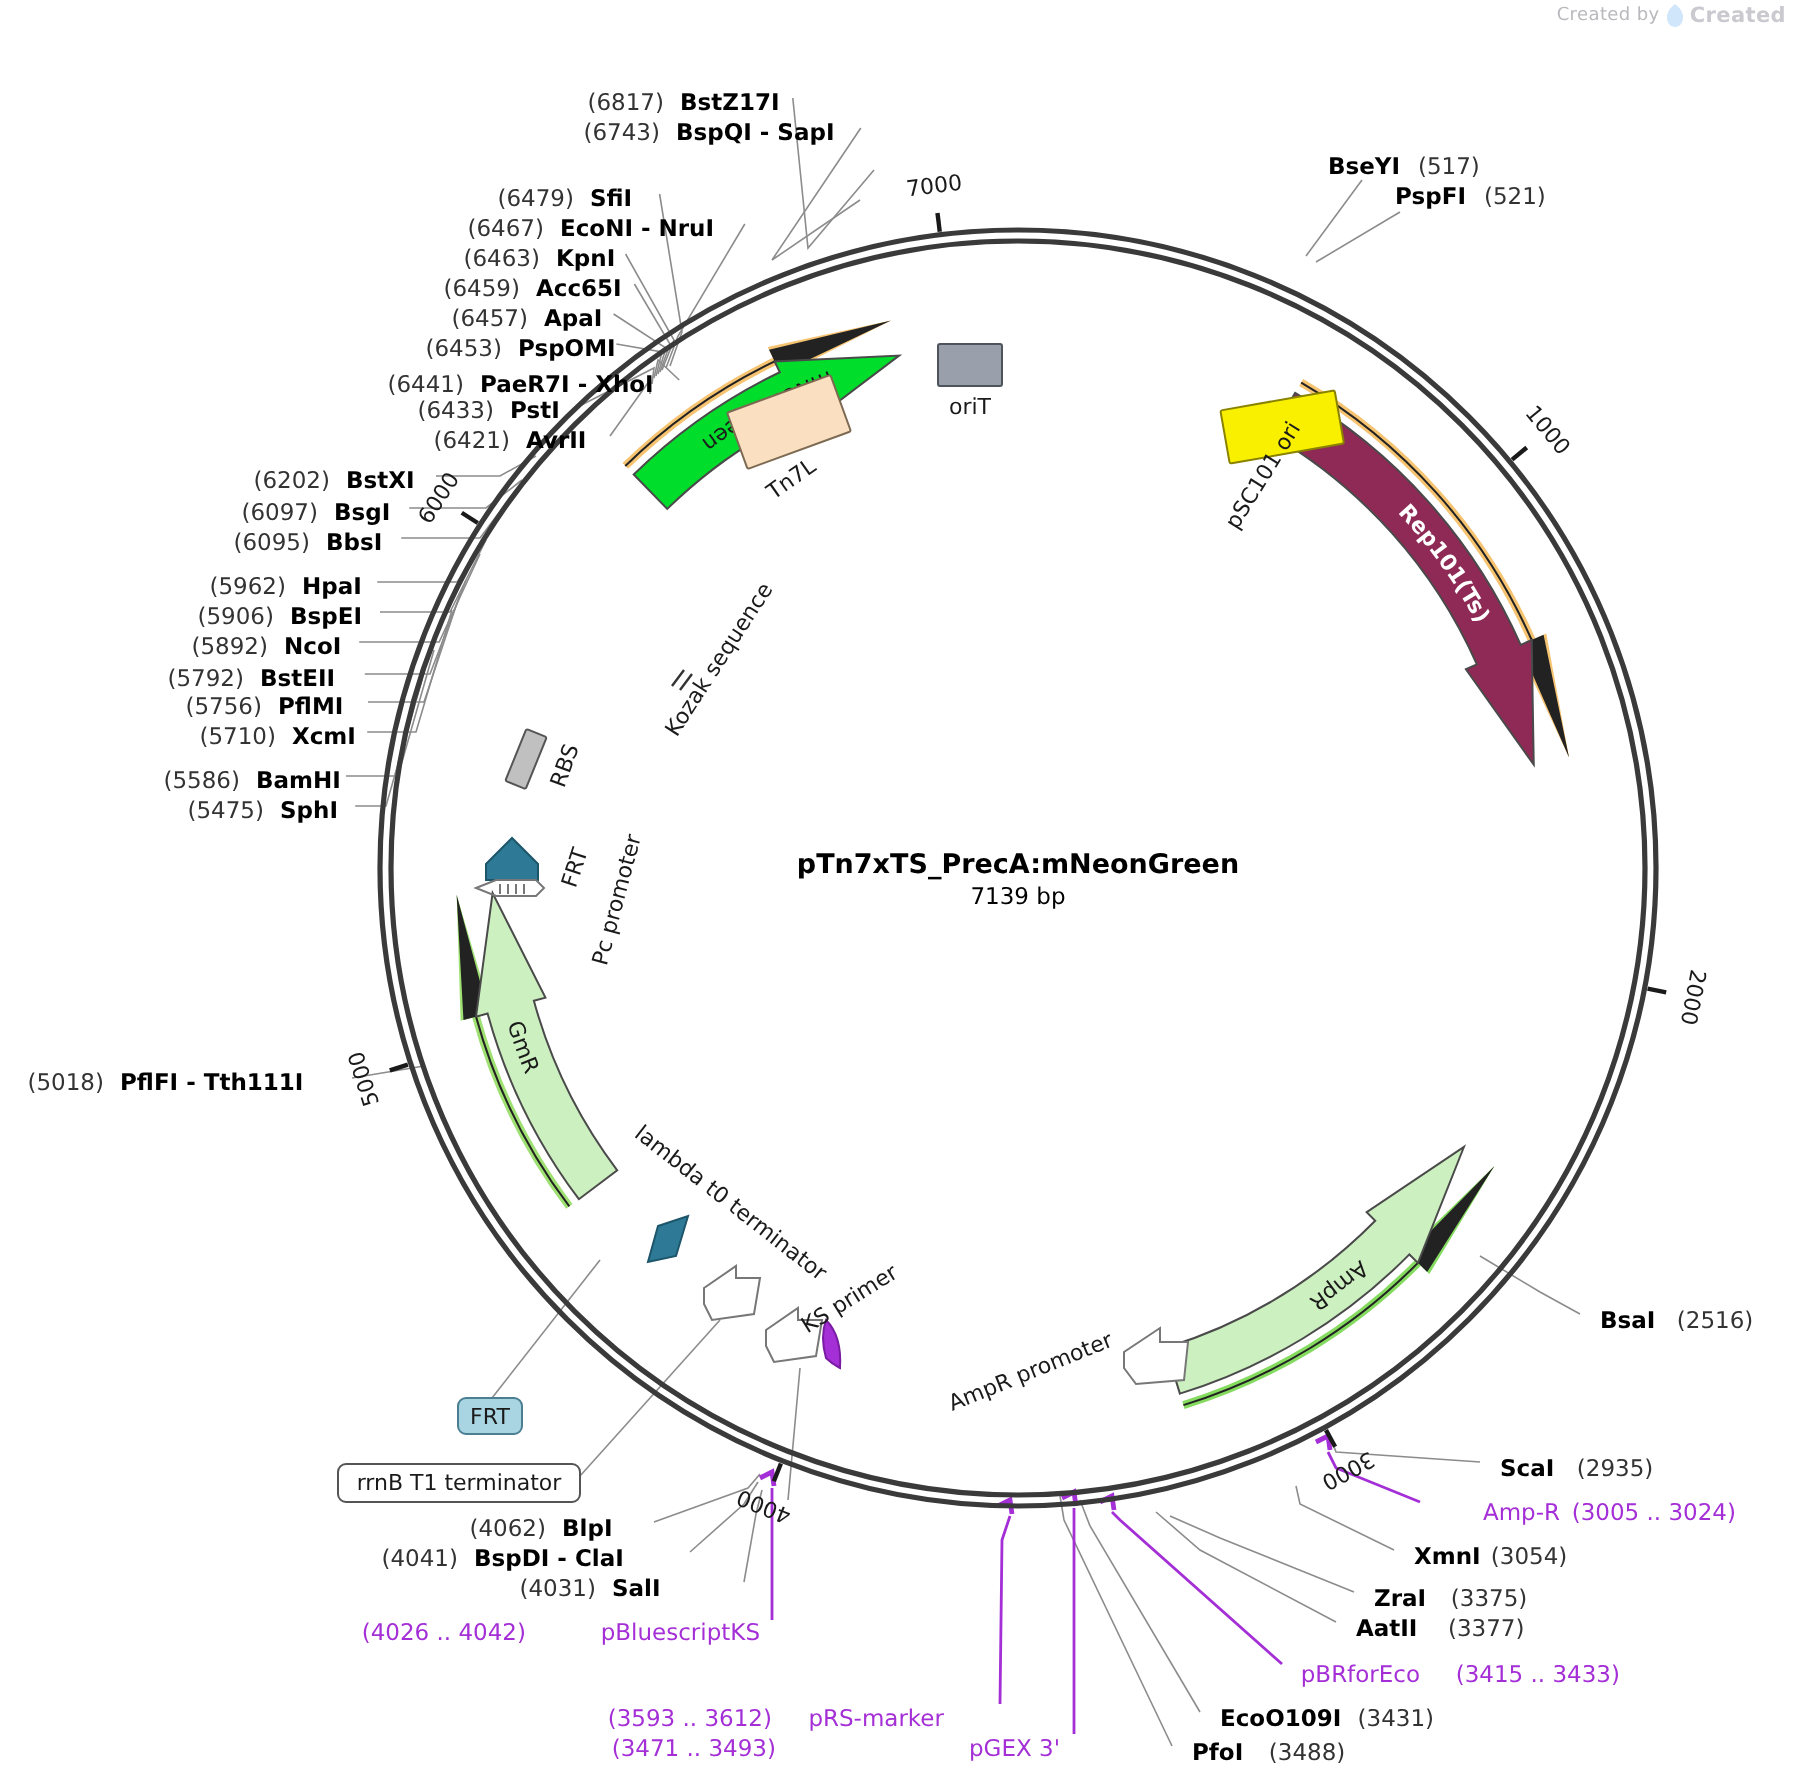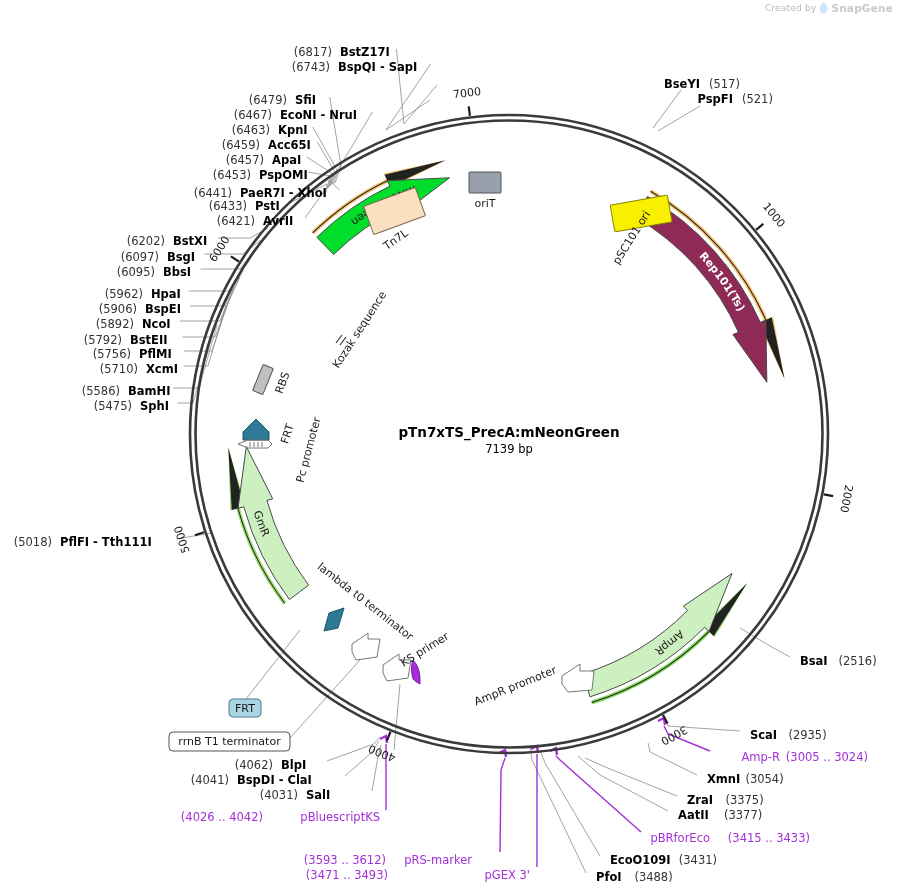--- a/index.html
+++ b/index.html
@@ -27,21 +27,21 @@
 </head>
 <body>
 
 <div id="map-root">
 
   <div class="wm">
     <span>Created by</span>
     <svg width="9" height="12" viewBox="0 0 9 12">
       <path d="M4.5 0 C7 2 8.5 4 8.5 6.5 C8.5 9.5 6.8 11.5 4.5 11.5 C2.2 11.5 .5 9.5 .5 6.5 C.5 4 2 2 4.5 0 Z" fill="#cfe6fb"></path>
     </svg>
-    <span class="bolder">SnapGene</span>
+    <span class="bolder">Created</span>
   </div>
 
   <svg id="canvas" width="899" height="893" viewBox="0 0 899 893">
 
     <defs>
       <clipPath id="cp-none">
           <rect x="0" y="0" width="899" height="893"></rect>
         </clipPath>
     </defs>
 

